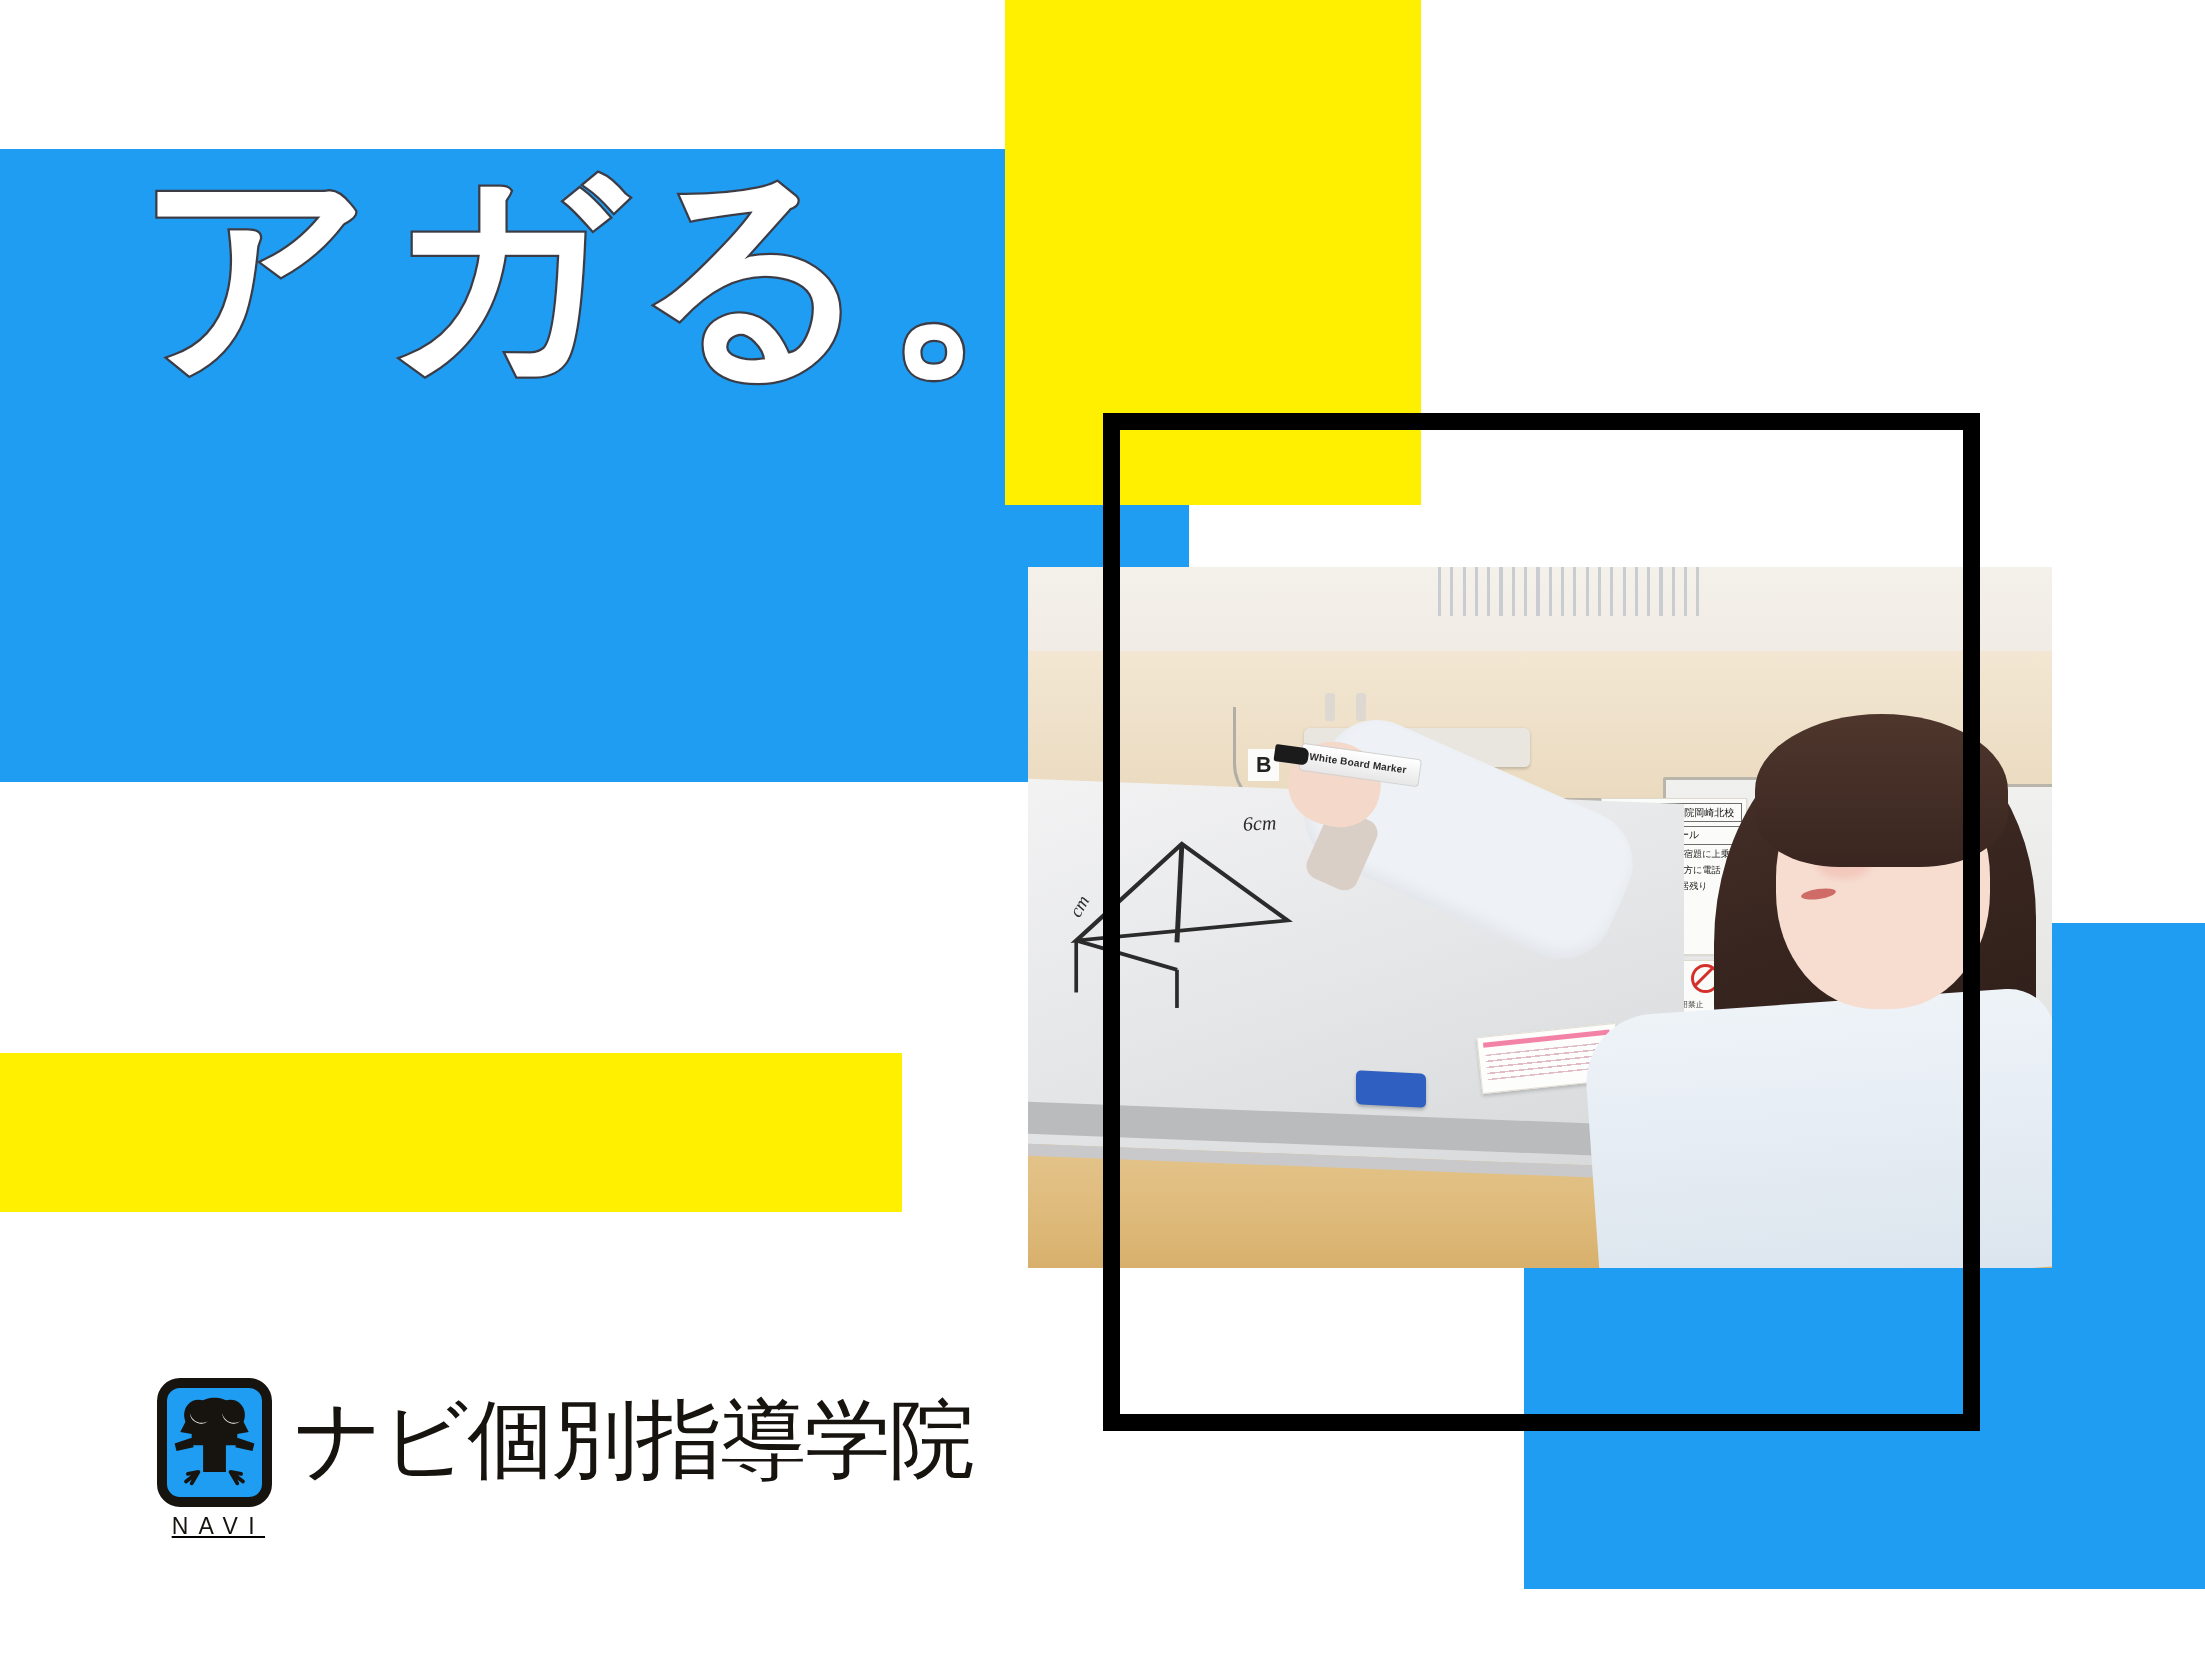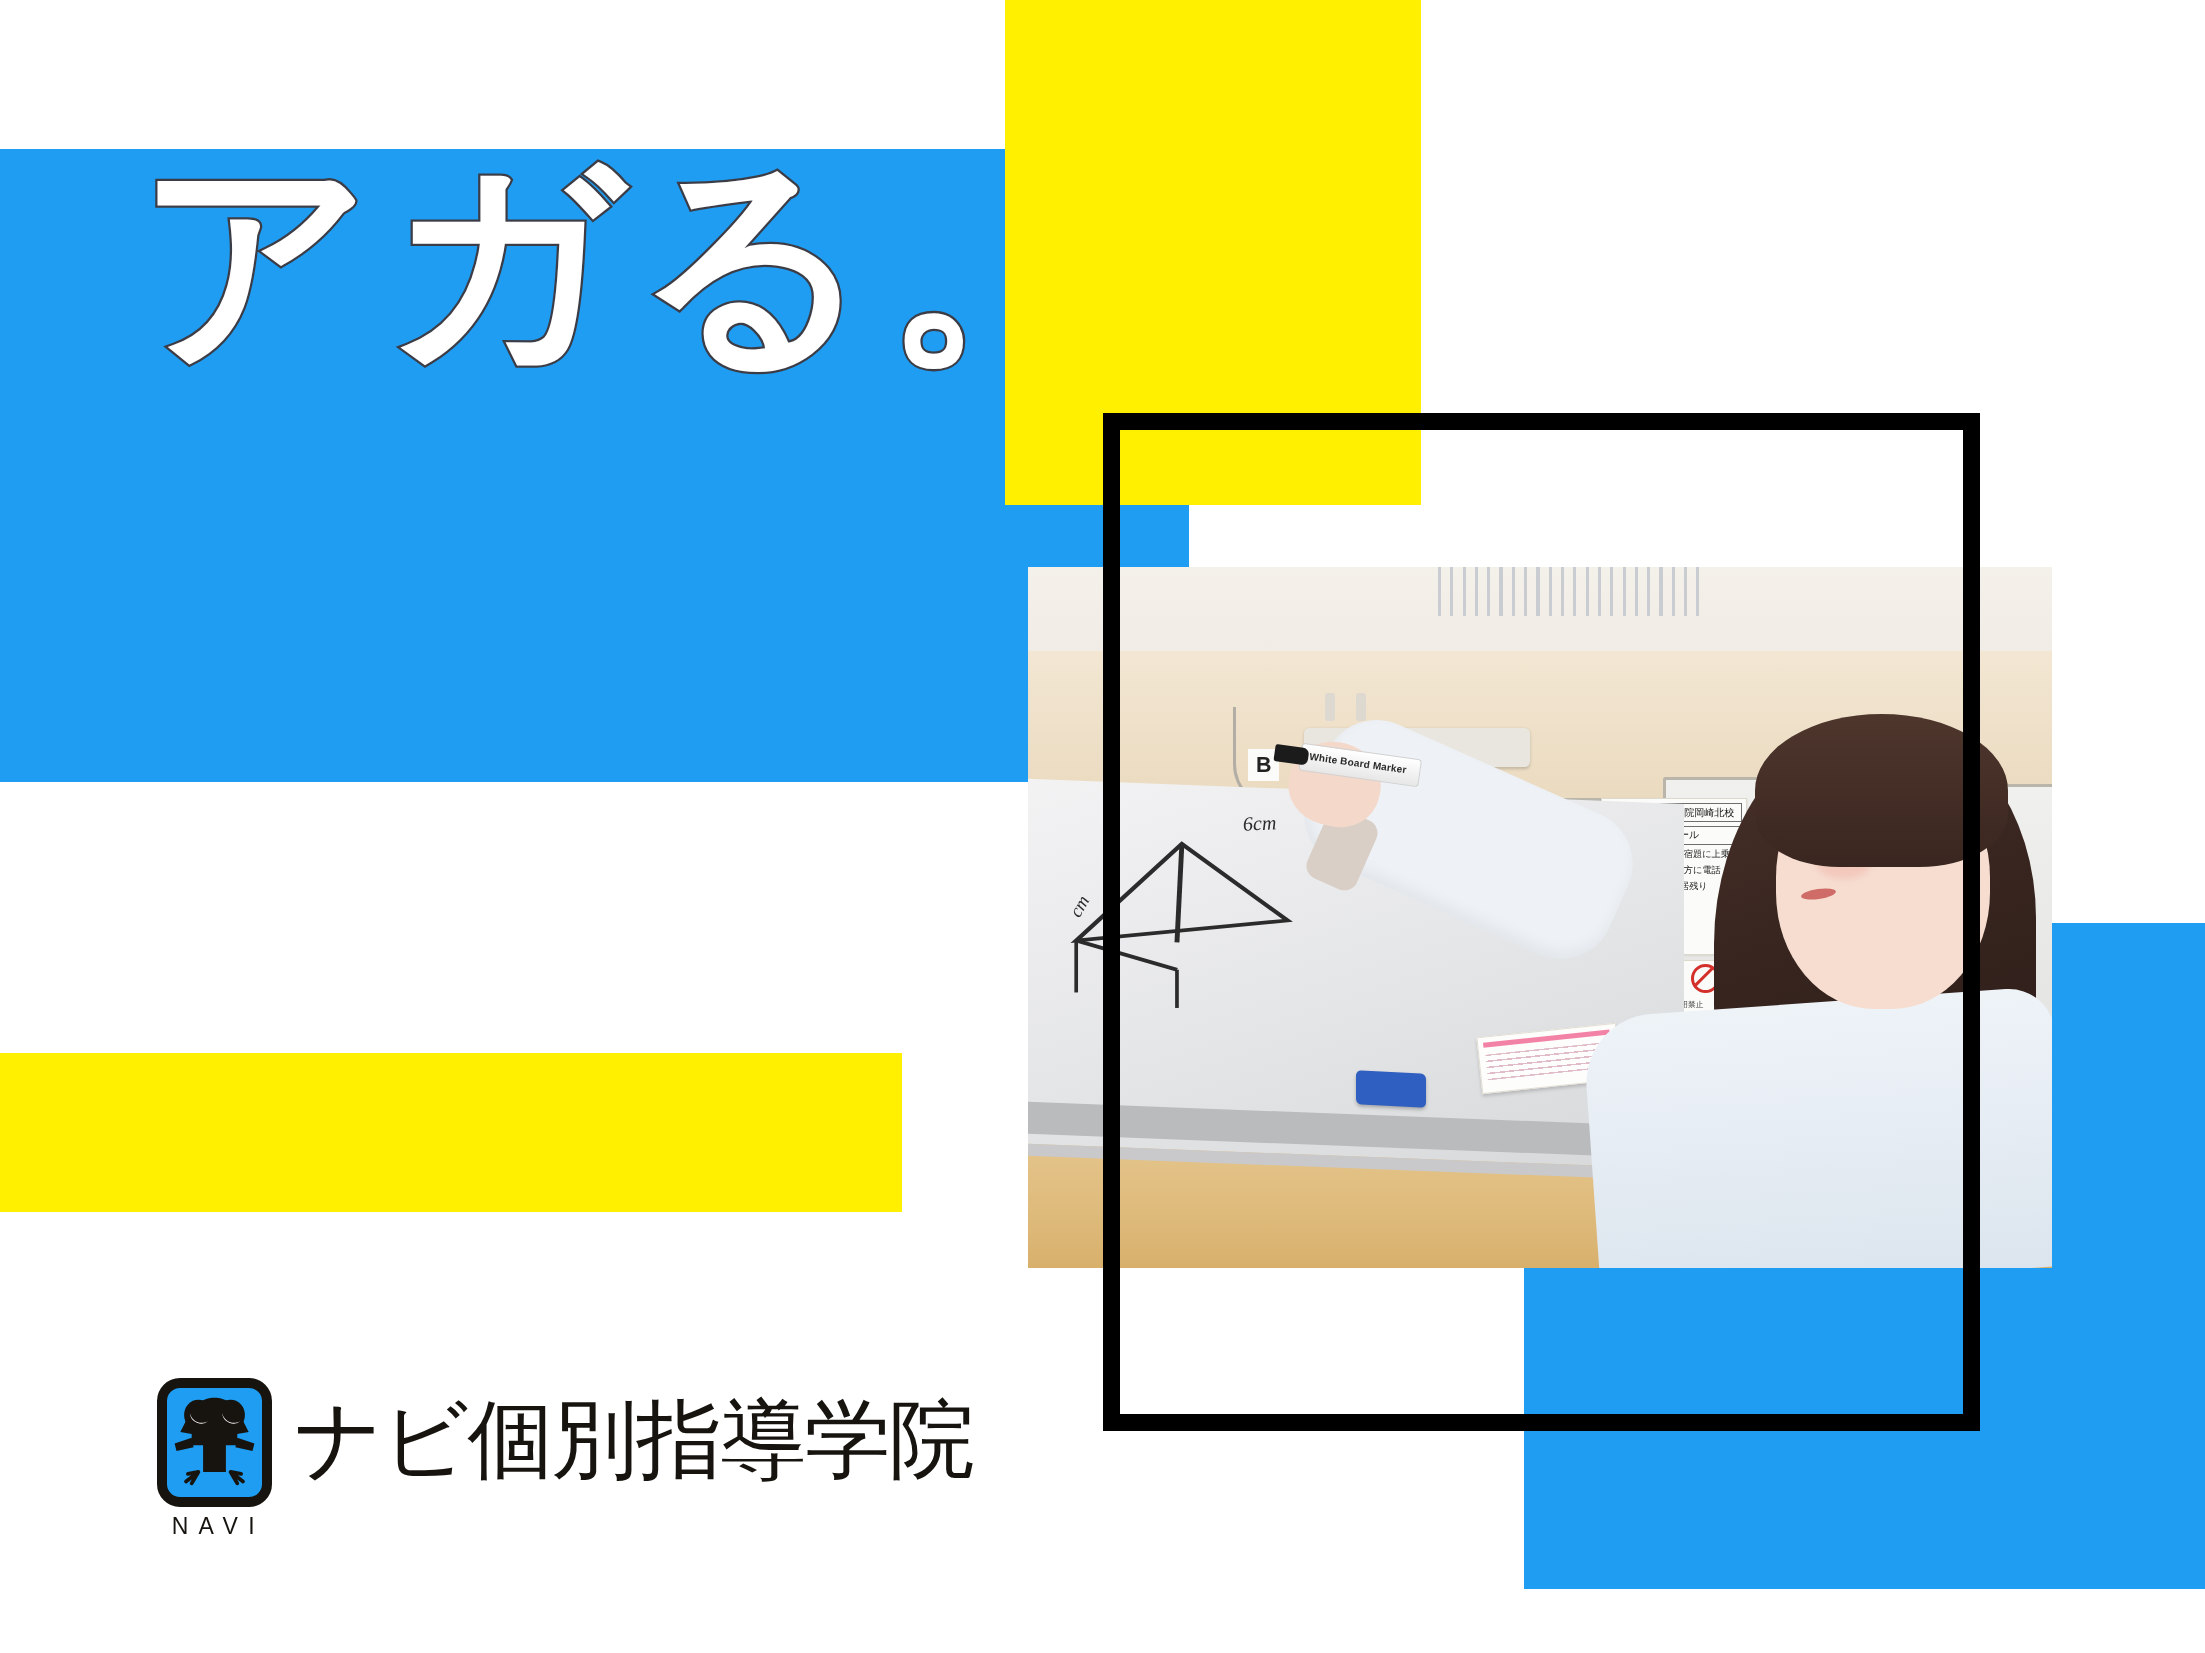--- a/index.html
+++ b/index.html
@@ -15,21 +15,21 @@
 
   
   .block{position:absolute;}
   #blue-main   {left:0;    top:149px;  width:1189px; height:633px;  background:#1E9DF3;}
   #yellow-top  {left:1005px;top:0;     width:416px;  height:505px;  background:#FFF000;}
   #yellow-useful{left:0;   top:1053px; width:902px; height:159px;  background:#FFF000;}
   #blue-br     {left:1524px;top:1267px;width:681px;  height:322px;  background:#1E9DF3;}
   #blue-right  {left:2046px;top:923px;width:159px;  height:666px;  background:#1E9DF3;}
 
   
-  #headline{position:absolute;left:138px;top:145px;width:919px;}
+  #headline{position:absolute;left:138px;top:156px;width:919px;}
   .kana-line{
     font-weight:700;
     color:#ffffff;
     line-height:1.02;
     letter-spacing:0.06em;
     white-space:nowrap;
     -webkit-text-stroke:4.6px #3c3c46;
     paint-order:stroke fill;
   }
   #kana-line-1{font-size:230px;margin-left:0;}
@@ -43,21 +43,21 @@
     color:#ffffff;
     letter-spacing:-0.02em;
     line-height:1;
     -webkit-text-stroke:10.7px #FFF000;
     paint-order:stroke fill;
     white-space:nowrap;
   }
 
   
   #logo{position:absolute;left:157px;top:1378px;display:flex;align-items:flex-start;gap:23px;}
-  #logo-mark{position:relative;width:115px;}
+  #logo-mark{position:relative;width:115px;text-decoration:underline;}
   #logo-badge{
     width:115px;height:129px;background:#1E9DF3;border:10px solid #17140f;
     border-radius:23px;box-sizing:border-box;position:relative;overflow:hidden;
   }
   #logo-navi-text{
     margin-top:6.1px;text-align:center;font-size:23px;letter-spacing:0.45em;
     color:#17140f;font-weight:400;padding-left:7.7px;
   }
   #logo-wordmark{
     font-size:86px;font-weight:400;color:#17140f;line-height:1;

